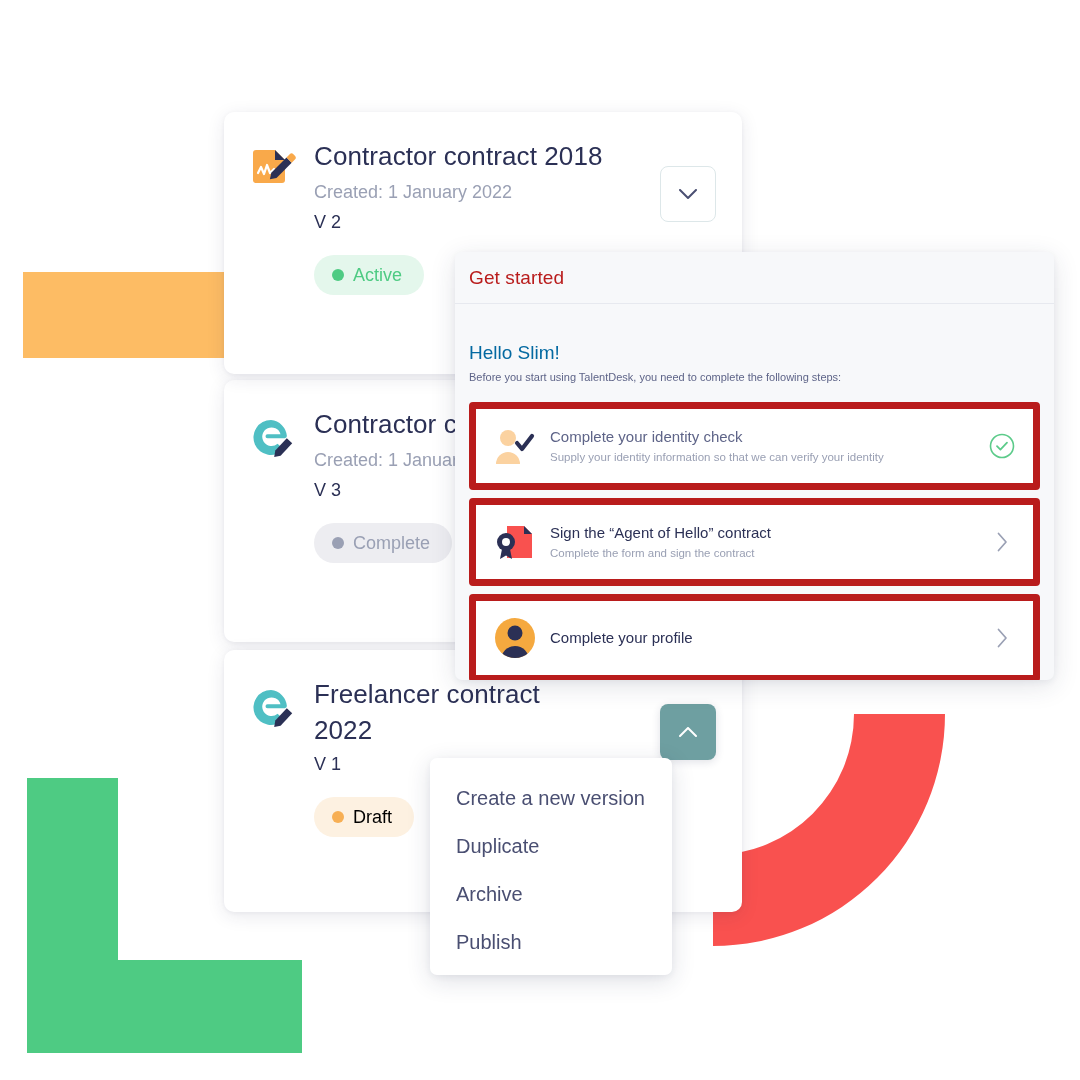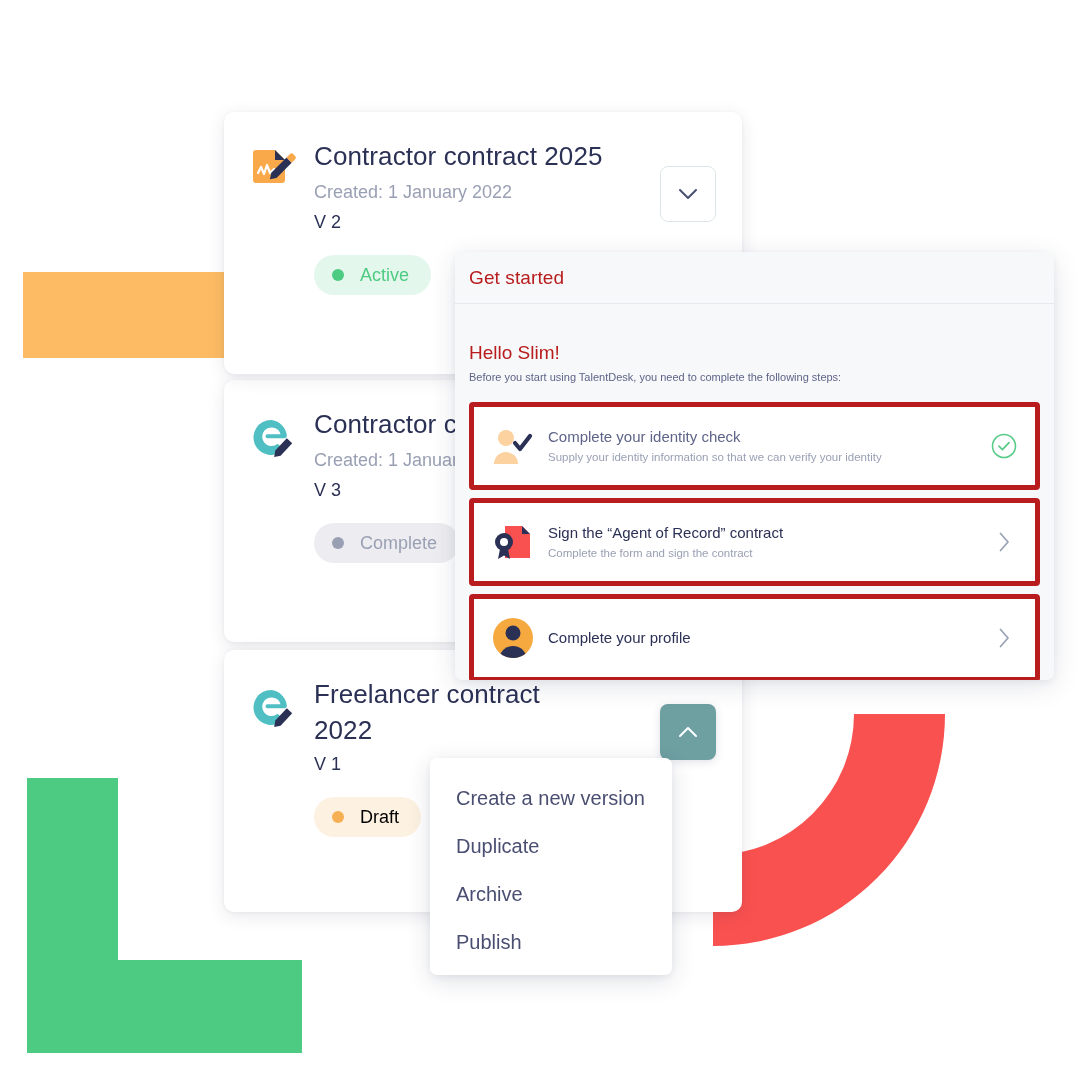--- a/index.html
+++ b/index.html
@@ -98,21 +98,21 @@
   .card-version {
     font-size: 18px;
     line-height: 26px;
     color: #2B3055;
     margin-top: 3px;
   }
 
   .badge {
     display: inline-flex;
     align-items: center;
-    gap: 16px;
+    gap: 9px;
     margin-top: 20px;
     padding: 9px 22px 9px 18px;
     border-radius: 20px;
     font-size: 18px;
     line-height: 22px;
   }
   .badge .dot {
     width: 12px; height: 12px; border-radius: 50%;
     display: inline-block;
   }
@@ -164,34 +164,34 @@
     padding: 0 0 0 14px;
   }
   #gs-header .gs-title {
     font-size: 19px;
     color: #b91c1c;
     letter-spacing: .1px;
   }
   #gs-content { padding: 36px 14px 14px 14px; }
   .gs-hello {
     font-size: 19px;
-    color: #b91c1c;
+    color: #0369a1;
     line-height: 26px;
   }
   .gs-sub {
     font-size: 11px;
     color: #5E6488;
     line-height: 18px;
     margin-top: 2px;
   }
 
   .gs-steps { margin-top: 16px; }
   .gs-step {
     background: #ffffff;
-    border: 5px solid #b91c1c;
+    border: 7px solid #b91c1c;
     border-radius: 4px;
     display: flex;
     align-items: center;
     padding: 0 16px;
     height: 88px;
     margin-bottom: 8px;
     cursor: pointer;
   }
   .gs-step:last-child { margin-bottom: 0; }
   .gs-step-icon {
@@ -265,21 +265,21 @@
       <div class="card-icon">
         <svg viewBox="0 0 46 46" aria-hidden="true">
           <path d="M3 5 a3 3 0 0 1 3 -3 h19 l10 10 v20 a3 3 0 0 1 -3 3 h-26 a3 3 0 0 1 -3 -3 z" fill="#F9A94A"></path>
           <path d="M25 2 l10 10 h-10 z" fill="#2B3055"></path>
           <path d="M8 25 l3 -6 l3 7 l3 -9 l3 8 l4 -4" fill="none" stroke="#ffffff" stroke-width="2.2" stroke-linecap="round" stroke-linejoin="round"></path>
           <path d="M36.5 9.5 l5.2 5.2 l-15.2 15.2 l-6.6 1.4 l1.4 -6.6 z" fill="#2B3055"></path>
           <path d="M36.5 9.5 l5.2 5.2 l3.2 -3.2 a2.6 2.6 0 0 0 0 -3.7 l-1.5 -1.5 a2.6 2.6 0 0 0 -3.7 0 z" fill="#F9A94A"></path>
         </svg>
       </div>
       <div class="card-main">
-        <div class="card-title">Contractor contract 2025</div>
+        <div class="card-title">Contractor contract 2018</div>
         <div class="card-created">Created: 1 January 2022</div>
         <div class="card-version">V 2</div>
         <div class="badge active">
           <span class="dot"></span>
           <span>Active</span>
         </div>
       </div>
       <div class="chev-btn light">
         <span>
           <svg width="18" height="11" viewBox="0 0 18 11" aria-hidden="true">
@@ -377,21 +377,21 @@
           <div class="gs-step-icon">
             <svg width="44" height="44" viewBox="0 0 44 44" aria-hidden="true">
               <path d="M14 6 h17 l8 8 v24 h-25 z" fill="#F9514F"></path>
               <path d="M31 6 l8 8 h-8 z" fill="#2B3055"></path>
               <circle cx="13" cy="22" r="9" fill="#2B3055"></circle>
               <circle cx="13" cy="22" r="4" fill="#ffffff"></circle>
               <path d="M9 29 l-2 10 l6 -3.4 l6 3.4 l-2 -10 z" fill="#2B3055"></path>
             </svg>
           </div>
           <div class="gs-step-text">
-            <div class="gs-step-title">Sign the “Agent of Record” contract</div>
+            <div class="gs-step-title">Sign the “Agent of Hello” contract</div>
             <div class="gs-step-desc">Complete the form and sign the contract</div>
           </div>
           <div class="gs-step-action">
             <svg width="11" height="20" viewBox="0 0 11 20" aria-hidden="true">
               <path d="M1.5 1.5 L9 10 L1.5 18.5" fill="none" stroke="#9AA0B4" stroke-width="1.7" stroke-linecap="round" stroke-linejoin="round"></path>
             </svg>
           </div>
         </div>
 
         <div class="gs-step pending">

